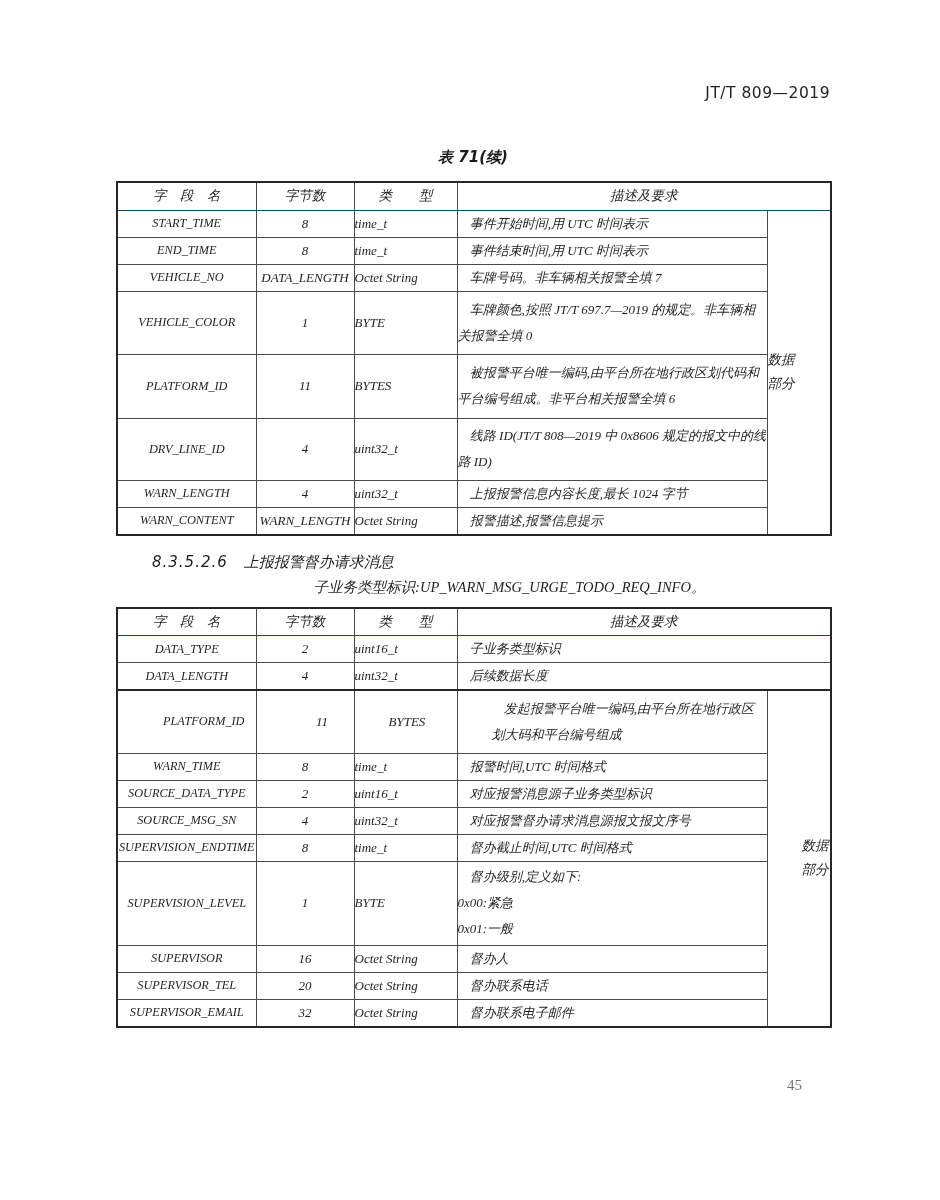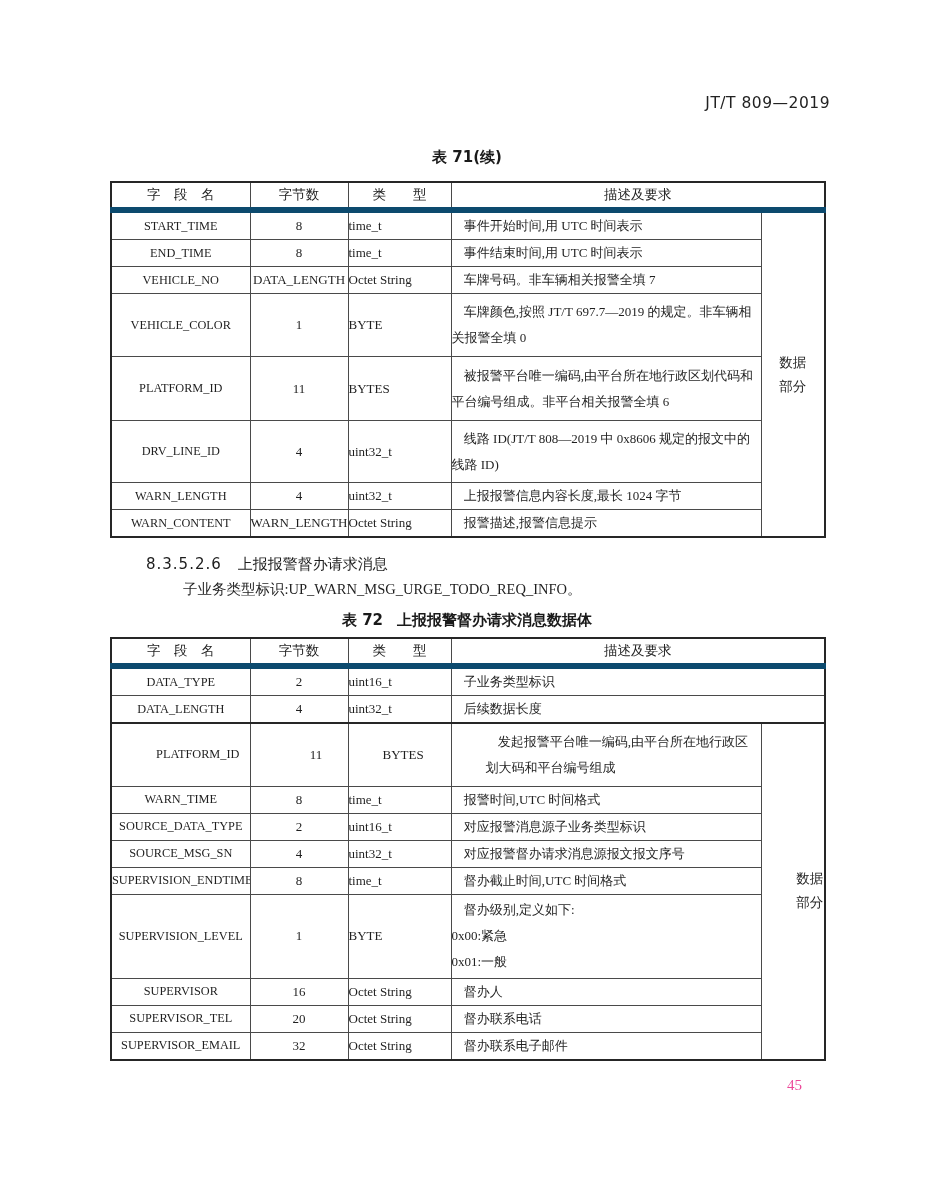--- a/index.html
+++ b/index.html
@@ -2,66 +2,66 @@
 <html><head>
 <meta charset="utf-8">
 <style>
   html,body{margin:0;padding:0;}
   body{
     width:940px;height:1200px;position:relative;background:#ffffff;
     font-family:"Liberation Serif","DejaVu Serif",serif;
     color:#1f1f1f;
   }
   .doc-number{
-    position:absolute;top:94px;right:110px;
+    position:absolute;top:84px;right:110px;
     font-family:"DejaVu Sans","Liberation Sans",sans-serif;
     font-size:15.5px;letter-spacing:0.5px;color:#222;
   }
-  .content{position:absolute;left:110px;top:148px;width:714px;}
+  .content{position:absolute;left:116px;top:148px;width:714px;font-style:italic;}
   .caption{
     text-align:center;
     font-family:"DejaVu Sans","Liberation Sans",sans-serif;
     font-weight:bold;font-size:15px;color:#1a1a1a;
   }
   .caption .cap-gap{display:inline-block;width:14px;}
   table.std{
     border-collapse:collapse;table-layout:fixed;width:714px;
     font-size:13px;color:#1f1f1f;
   }
   table.std td,table.std th{
     border:1px solid #4a4a4a;
     padding:0;vertical-align:middle;
     font-weight:normal;overflow:hidden;
   }
   table.std{border:2px solid #262626;}
-  tr.hdr th{border-bottom:6px solid #0c4a6e;font-size:13.5px;}
+  tr.hdr th{border-bottom:1px solid #0c4a6e;font-size:13.5px;}
   tr.thick-top td{border-top:2px solid #262626;padding-left:34px;}
   .c-field{text-align:center;font-size:12.3px;}
   .c-bytes{text-align:center;}
   .c-type{text-align:left;}
   .c-desc{
     text-align:left;padding:2px 6px;
     text-indent:0.95em;white-space:pre-line;line-height:26px;
   }
   .c-part{
-    text-align:center;white-space:pre-line;line-height:24px;font-size:13.5px;
+    white-space:pre-line;line-height:24px;font-size:13.5px;
   }
   .t71{margin-top:14px;}
   .section{margin-top:14px;font-size:14.5px;line-height:25px;margin-left:36px;}
   .sec-heading{
     font-family:"DejaVu Sans","Liberation Sans",sans-serif;
     font-size:15px;color:#1c1c1c;
   }
   .sec-heading .sec-num{margin-right:16px;letter-spacing:1px;}
-  .sec-p{padding-left:37px;margin:0;line-height:25px;}
+  .sec-p{padding-left:37px;margin:0;line-height:25px;text-align:center;}
   .caption72{margin-top:9px;}
   .t72{margin-top:7px;}
   .page-number{
     position:absolute;top:1077px;left:787px;
-    font-size:15px;color:#ec4899;
+    font-size:15px;color:#737373;
   }
 </style>
 </head>
 <body>
 
 <div class="doc-number">JT/T 809—2019</div>
 
 <div class="content">
 
   <div class="caption"><span>表 71</span><span>(续)</span></div>
@@ -132,21 +132,20 @@
       <td class="c-desc">报警描述,报警信息提示</td>
     </tr>
   </tbody>
     </table>
 
   <div class="section">
     <div class="sec-heading"><span class="sec-num">8.3.5.2.6</span><span>上报报警督办请求消息</span></div>
     <p class="sec-p">子业务类型标识:UP_WARN_MSG_URGE_TODO_REQ_INFO。</p>
   </div>
 
-  <div class="caption caption72"><span>表 72</span><span class="cap-gap"></span><span>上报报警督办请求消息数据体</span></div>
 
   <table class="std t72">
     <colgroup>
         <col style="width:139px">
         <col style="width:98px">
         <col style="width:103px">
         <col style="width:310px">
         <col style="width:64px">
       </colgroup>
     <tbody>

